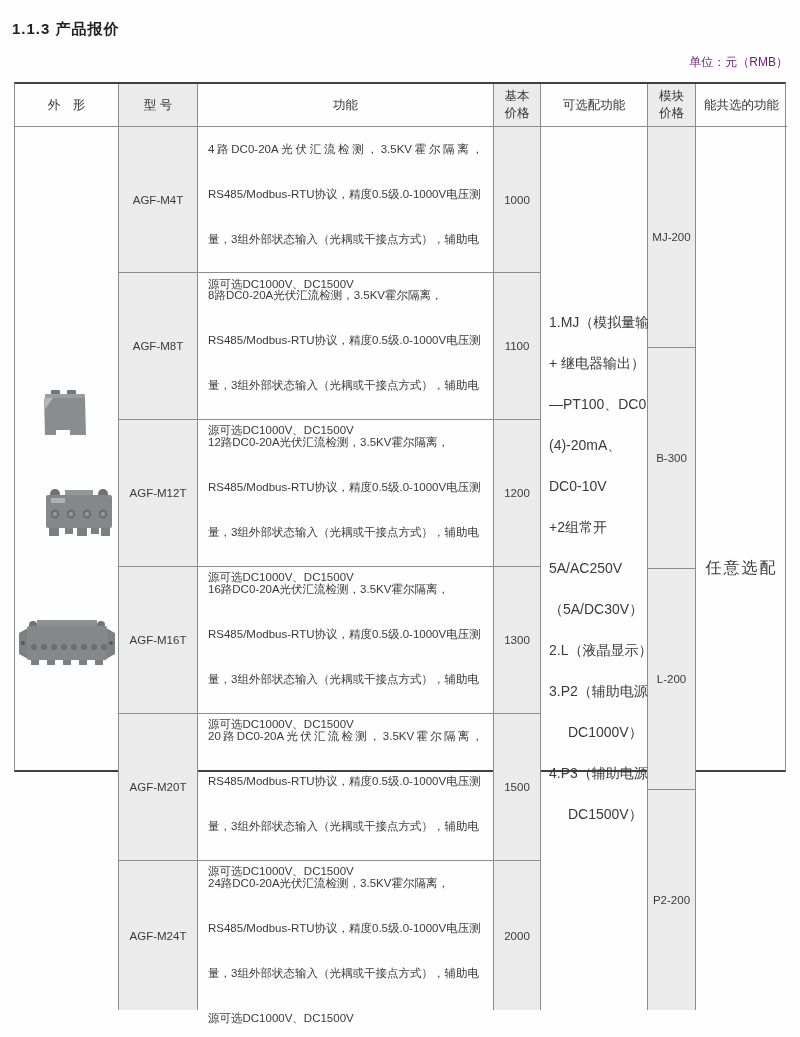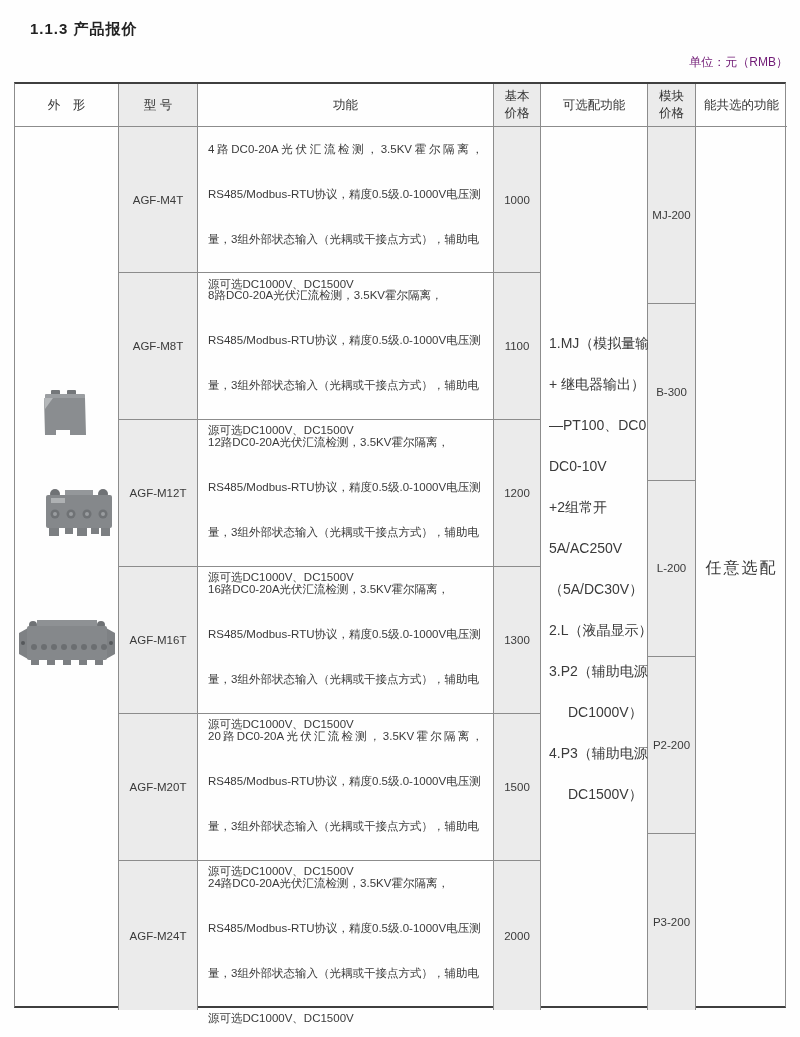--- a/index.html
+++ b/index.html
@@ -4,25 +4,25 @@
 <style>
   :root{
     --bd:#8c8c8c;
     --frame:#3f3f3f;
     --shade:#ebebeb;
     --txt:#3a3a3a;
   }
   *{margin:0;padding:0;box-sizing:border-box;}
   body{background:#ffffff;font-family:"Liberation Sans","DejaVu Sans",sans-serif;color:var(--txt);}
   .page{position:relative;width:800px;height:1037px;background:#fefefe;overflow:hidden;}
-  .doc-title{position:absolute;top:20px;left:30px;font-size:15px;font-weight:bold;color:#222;letter-spacing:1px;}
+  .doc-title{position:absolute;top:20px;left:12px;font-size:15px;font-weight:bold;color:#222;letter-spacing:1px;}
   .unit-note{position:absolute;top:54px;right:12px;font-size:12px;color:#701a75;}
 
   .price-table{
-    position:absolute;top:82px;left:14px;width:772px;height:926px;
+    position:absolute;top:82px;left:14px;width:772px;height:690px;
     display:grid;
     grid-template-columns:104px 79px 296px 47px 107px 48px 91px;
     grid-template-rows:43px 146px 147px 147px 147px 147px 149px;
     border-top:2px solid var(--frame);
     border-bottom:2px solid var(--frame);
     border-left:1px solid var(--bd);
     border-right:1px solid var(--bd);
     font-size:11.5px;
   }
   .cell{border-right:1px solid var(--bd);border-bottom:1px solid var(--bd);}
@@ -186,35 +186,35 @@
       <div class="fline">RS485/Modbus-RTU协议，精度0.5级.0-1000V电压测</div>
       <div class="fline">量，3组外部状态输入（光耦或干接点方式），辅助电</div>
       <div class="fline">源可选DC1000V、DC1500V</div>
     </div>
     <div class="cell price-cell r6 noB">2000</div>
 
     <div class="cell optional-cell">
       <div class="opt-line">1.MJ（模拟量输入</div>
       <div class="opt-line">+ 继电器输出）</div>
       <div class="opt-line">—PT100、DC0</div>
+      <div class="opt-line">(4)-20mA、</div>
       <div class="opt-line">DC0-10V</div>
       <div class="opt-line">+2组常开</div>
       <div class="opt-line">5A/AC250V</div>
       <div class="opt-line">（5A/DC30V）</div>
       <div class="opt-line">2.L（液晶显示）</div>
       <div class="opt-line">3.P2（辅助电源</div>
       <div class="opt-line indent">DC1000V）</div>
       <div class="opt-line">4.P3（辅助电源</div>
       <div class="opt-line indent">DC1500V）</div>
     </div>
 
     <div class="cell module-col">
       <div class="module-cell">MJ-200</div>
       <div class="module-cell">B-300</div>
       <div class="module-cell">L-200</div>
       <div class="module-cell">P2-200</div>
-      <div class="module-cell">P3-200</div>
     </div>
 
     <div class="cell shared-cell">任意选配</div>
 
   </div>
 </div>
 
 </body></html>

